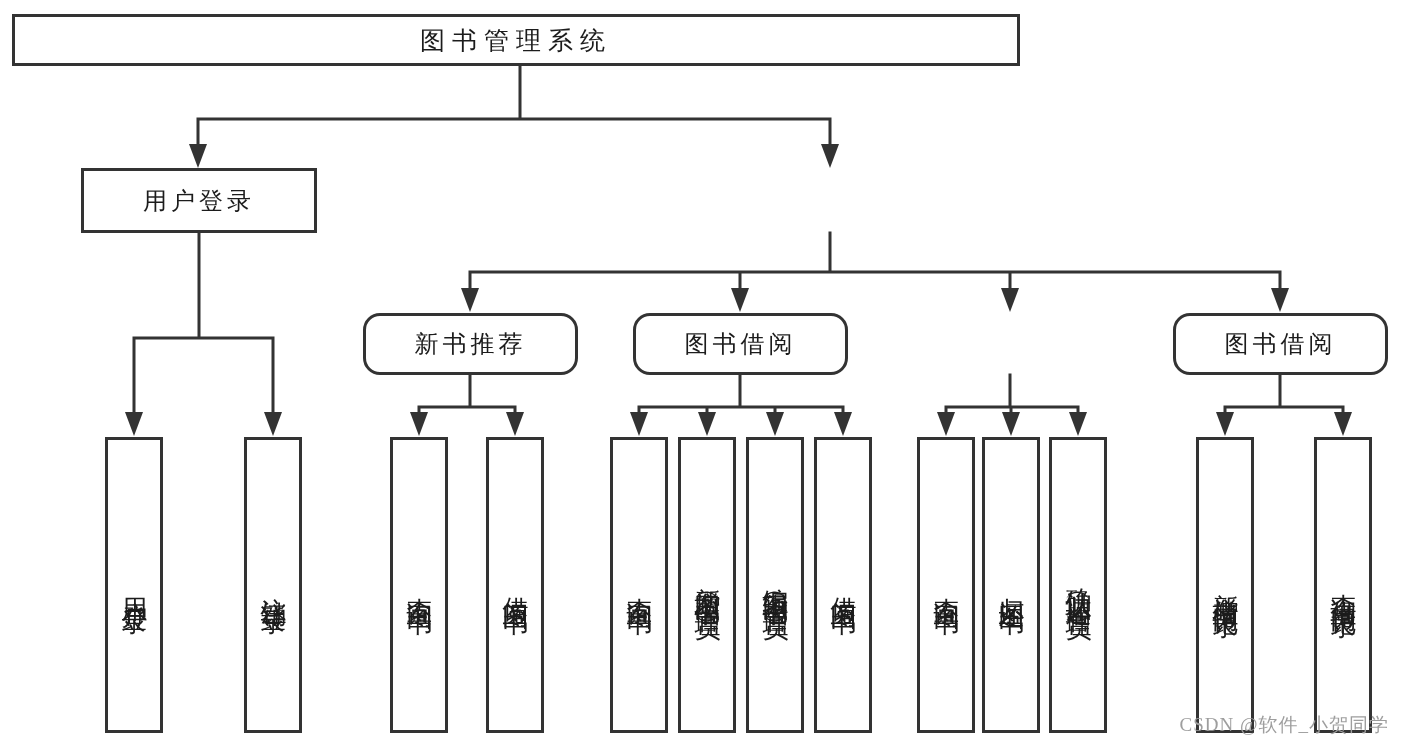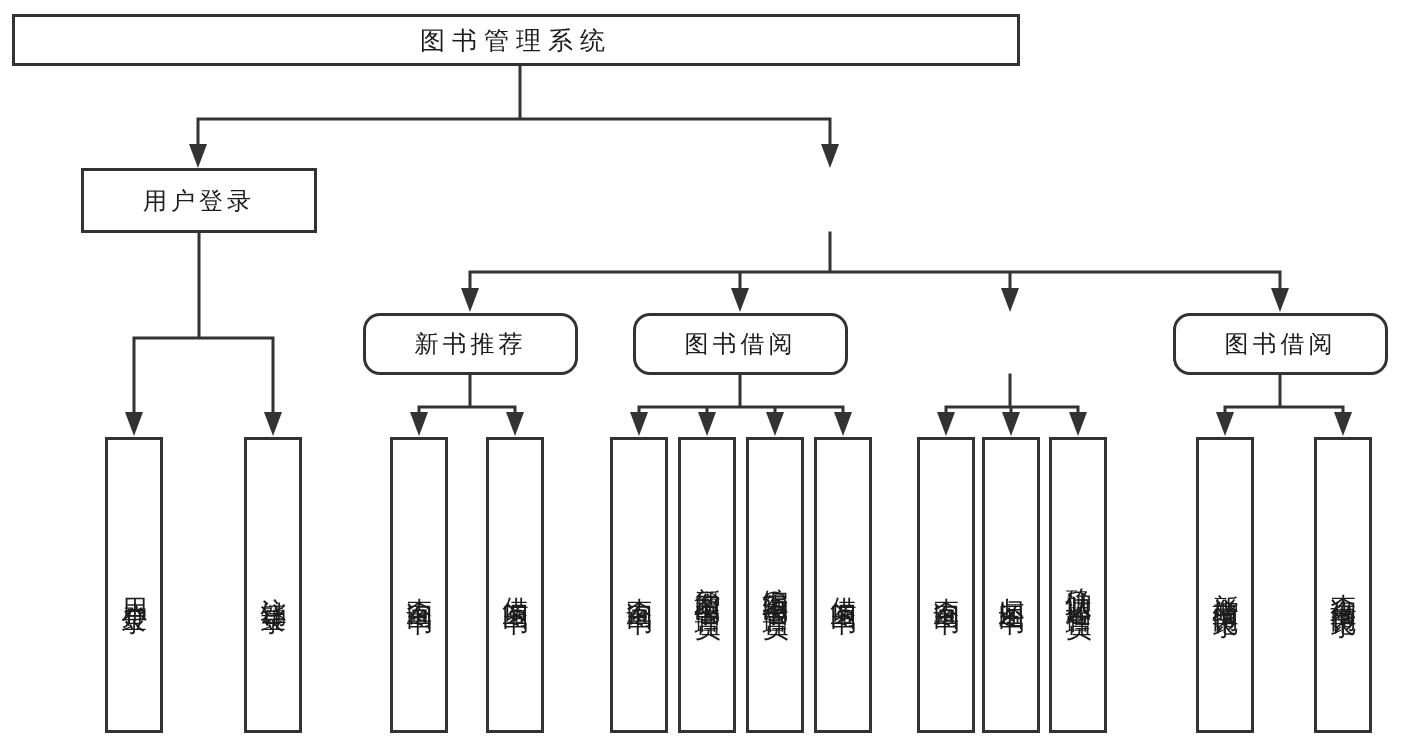--- a/index.html
+++ b/index.html
@@ -170,14 +170,15 @@
     <span class="v-lbl">确认归还（管理员）</span>
   </div>
 
   <div class="node v-node" style="left:1196px">
     <span class="v-lbl">新增借阅记录</span>
   </div>
   <div class="node v-node" style="left:1314px">
     <span class="v-lbl">查询借阅记录</span>
   </div>
 
+  <div class="watermark">CSDN @软件_小贺同学</div>
 
 </div>
 
 </body></html>

